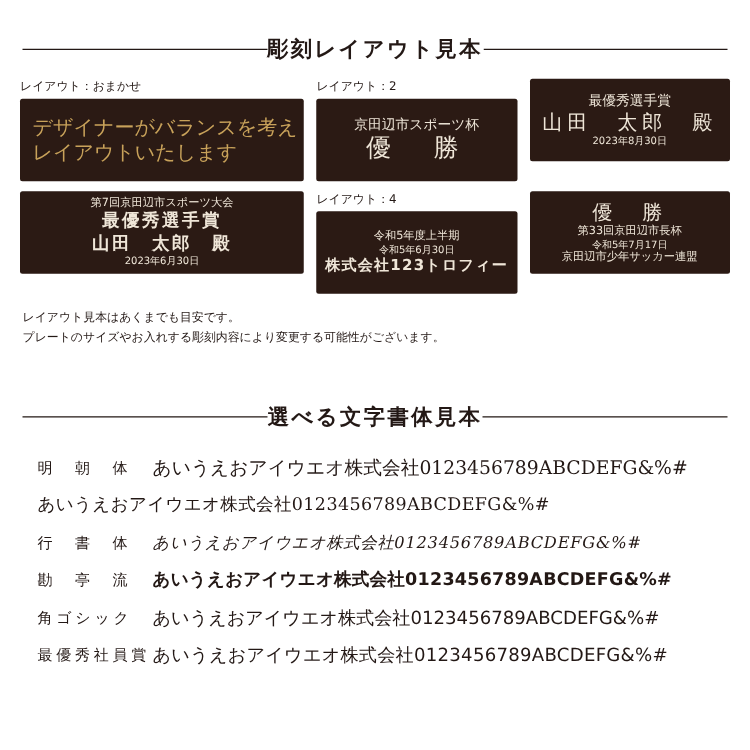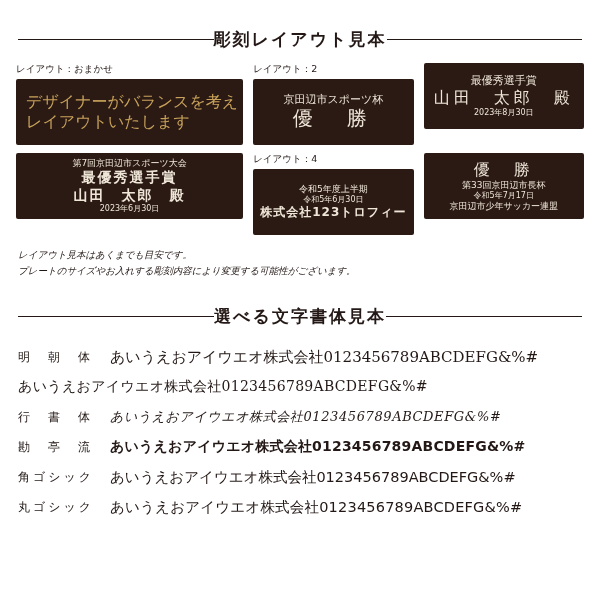--- a/index.html
+++ b/index.html
@@ -82,26 +82,25 @@
   .plate.left-align { align-items: flex-start; text-align: left; padding-left: 10px; }
   .ln.ochre { color: #c8a25a; font-size: 16px; }
 
   
   .notes {
     padding: 12px 32px 0 18px;
     font-size: 9.5px;
     line-height: 1.7;
     color: #231815;
     font-family: "DejaVu Sans", sans-serif;
-    font-style: italic;
   }
 
   
   .fonts {
-    padding: 14px 18px 0 18px;
+    padding: 14px 18px 0 30px;
   }
   .font-row {
     display: flex;
     align-items: center;
     height: 30px;
   }
   .font-name {
     width: 92px;
     flex: 0 0 92px;
     font-size: 12px;
@@ -187,21 +186,21 @@
       </div>
     </div>
 
   </div>
 
   <div class="notes">
     <div>レイアウト見本はあくまでも目安です。</div>
     <div>プレートのサイズやお入れする彫刻内容により変更する可能性がございます。</div>
   </div>
 
-  <div class="section-head" style="margin-top:26px;">
+  <div class="section-head" style="margin-top:43px;">
     <span class="rule"></span>
     <span class="title">選べる文字書体見本</span>
     <span class="rule"></span>
   </div>
 
   <div class="fonts">
     <div class="font-row">
       <div class="font-name">明　朝　体</div>
       <div class="font-sample f-mincho">あいうえおアイウエオ株式会社0123456789ABCDEFG&amp;%#</div>
     </div>
@@ -214,18 +213,18 @@
     </div>
     <div class="font-row">
       <div class="font-name">勘　亭　流</div>
       <div class="font-sample f-kanteiryu">あいうえおアイウエオ株式会社0123456789ABCDEFG&amp;%#</div>
     </div>
     <div class="font-row">
       <div class="font-name">角ゴシック</div>
       <div class="font-sample f-kakugo">あいうえおアイウエオ株式会社0123456789ABCDEFG&amp;%#</div>
     </div>
     <div class="font-row">
-      <div class="font-name">丸ゴシック</div>
+      <div class="font-name">最優秀社員賞</div>
       <div class="font-sample f-marugo">あいうえおアイウエオ株式会社0123456789ABCDEFG&amp;%#</div>
     </div>
   </div>
 
 </div>
 
 </body></html>

